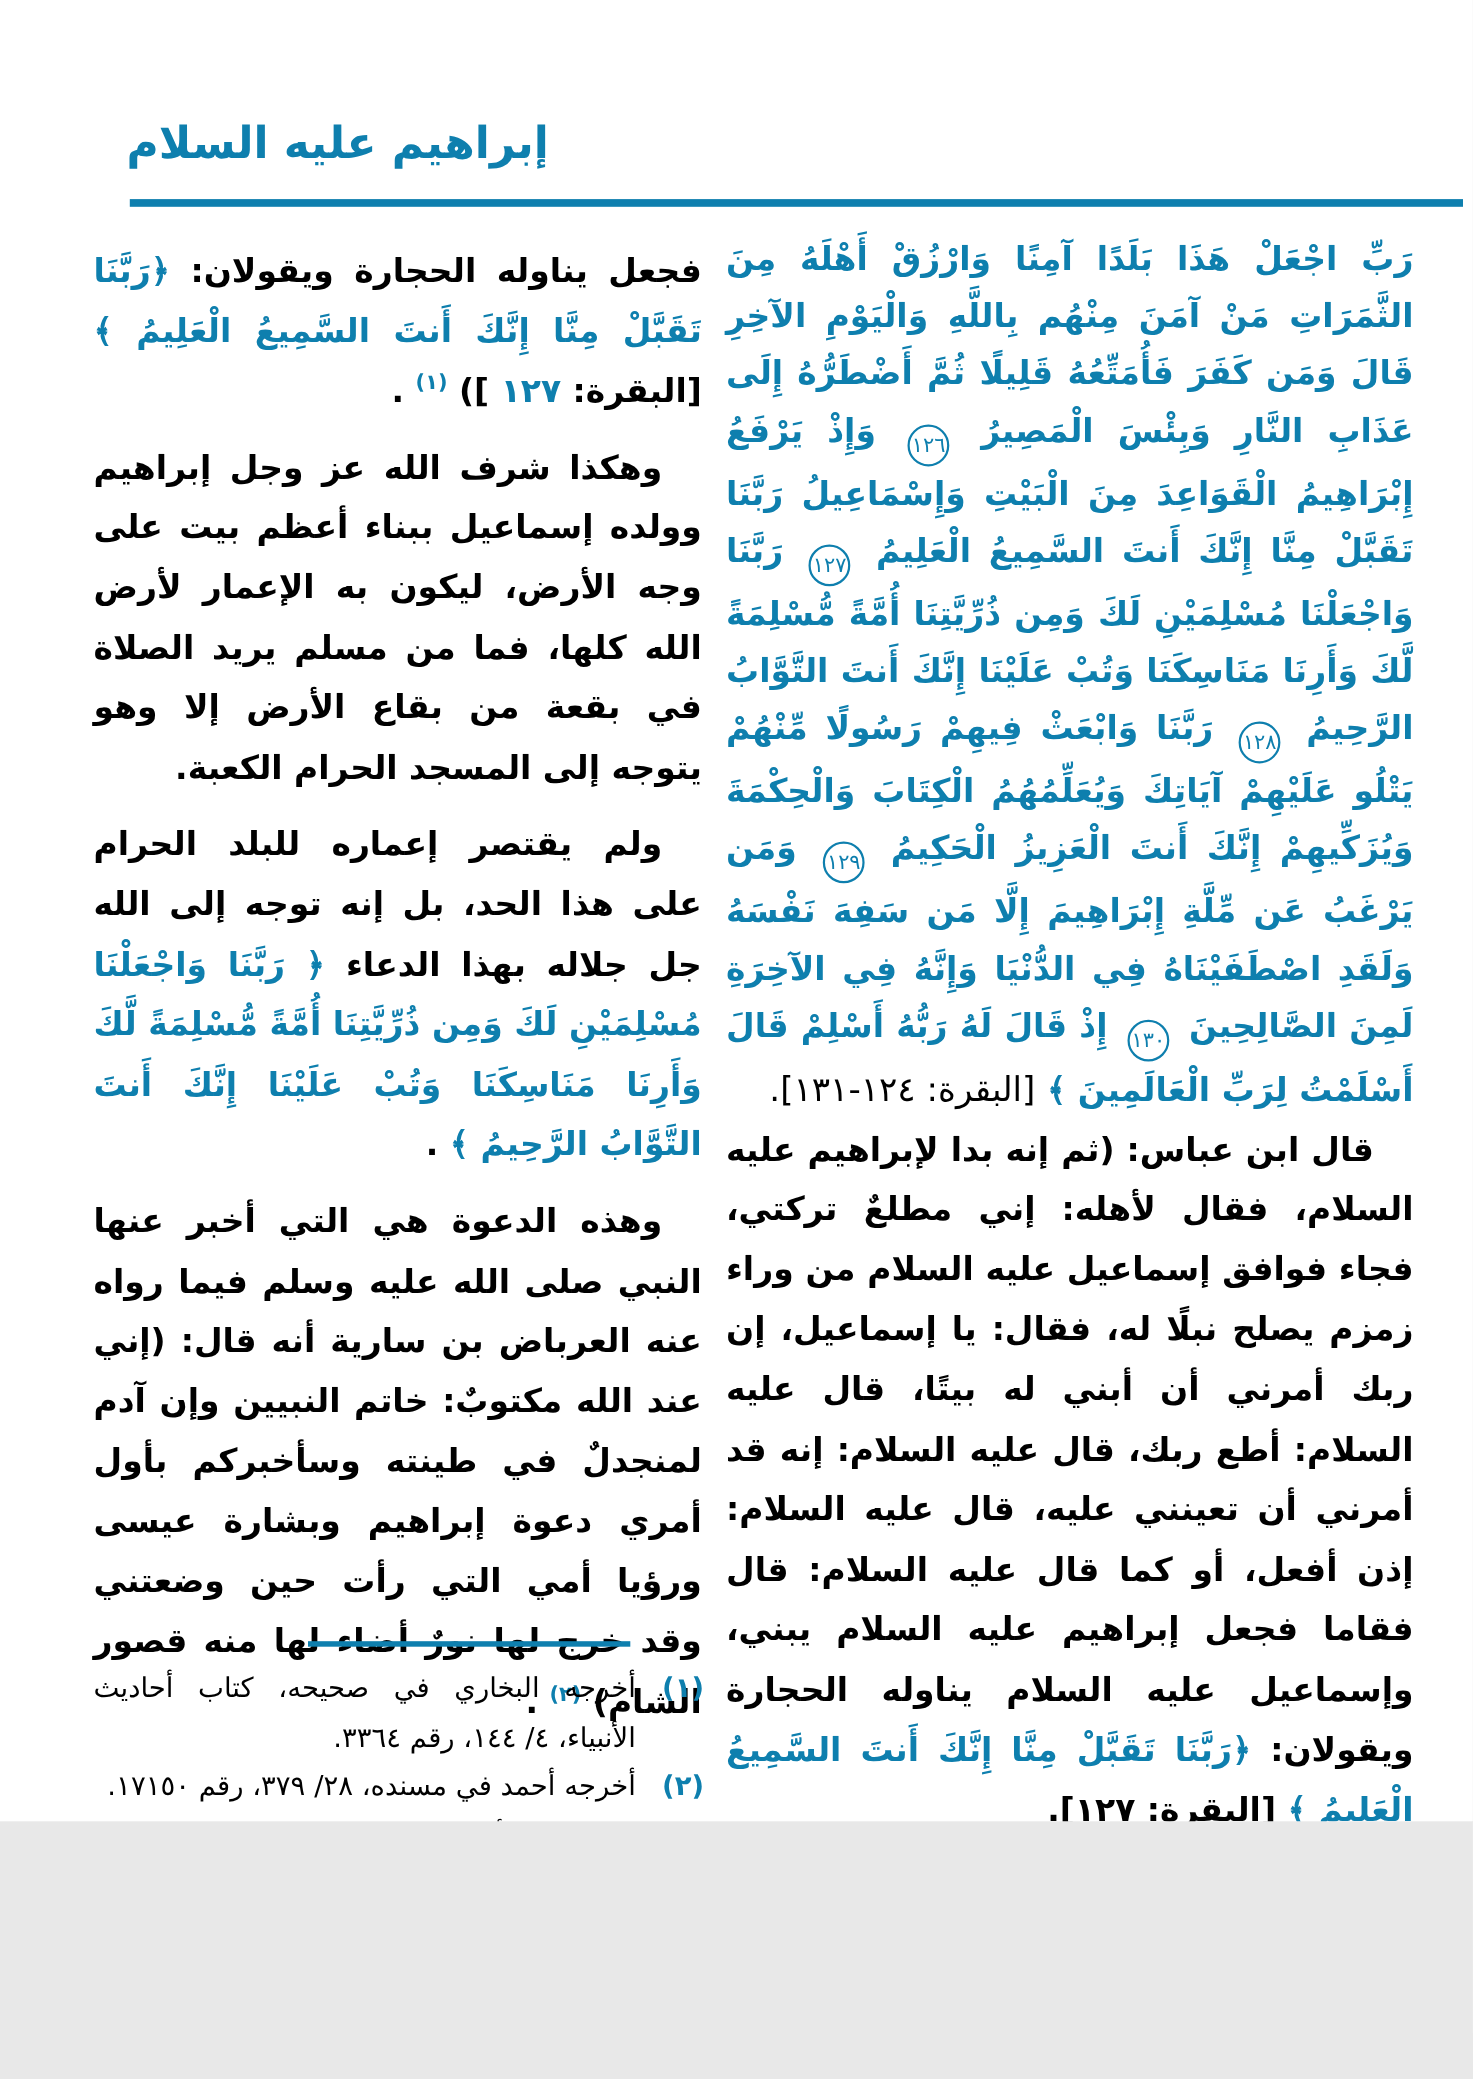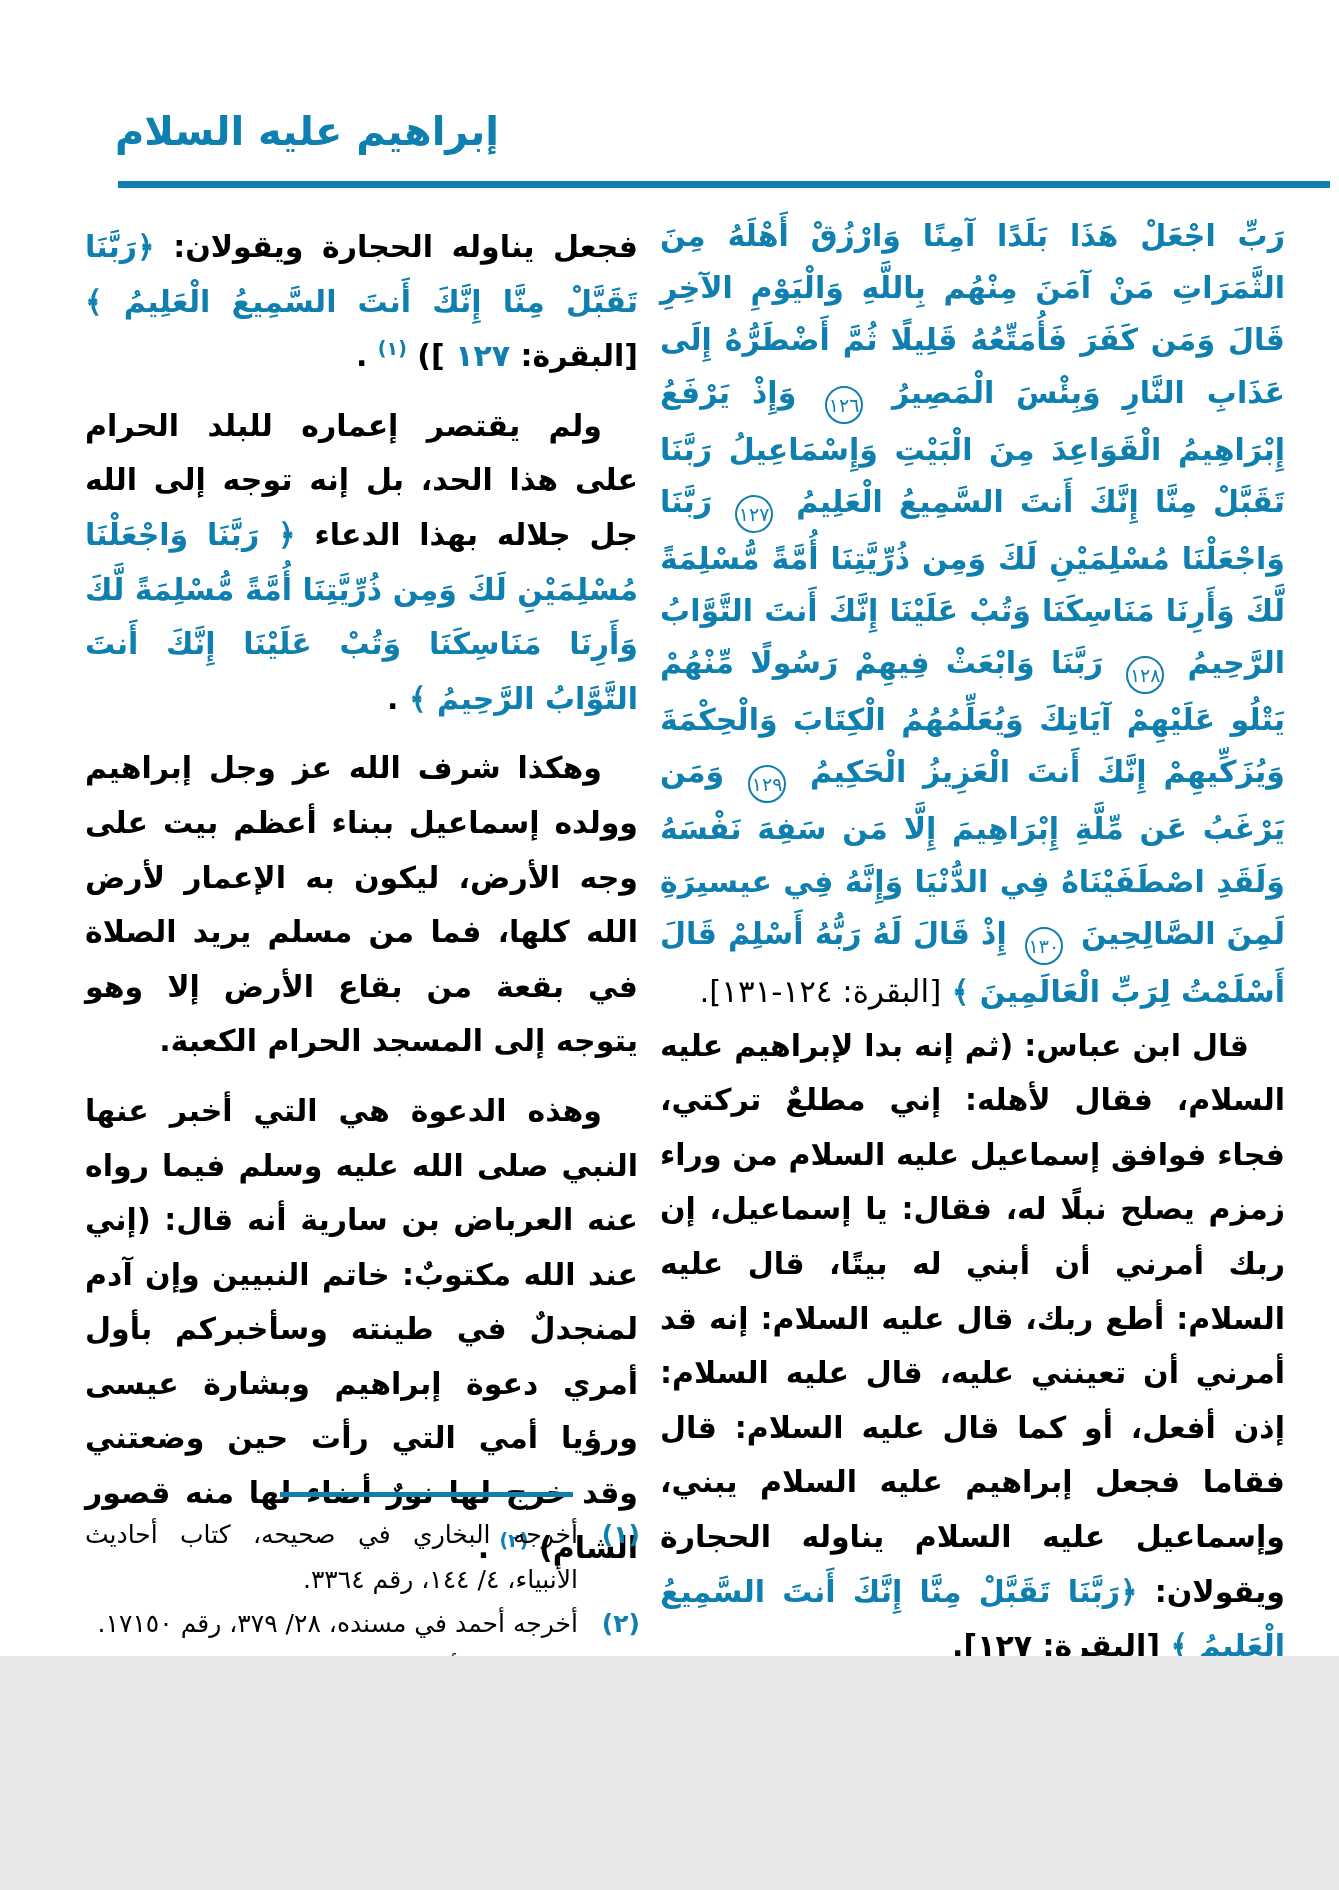--- a/index.html
+++ b/index.html
@@ -125,21 +125,21 @@
     <div class="col-right">
       <p class="quran-block">
         <span>رَبِّ اجْعَلْ هَذَا بَلَدًا آمِنًا وَارْزُقْ أَهْلَهُ مِنَ الثَّمَرَاتِ مَنْ آمَنَ مِنْهُم بِاللَّهِ وَالْيَوْمِ الآخِرِ قَالَ وَمَن كَفَرَ فَأُمَتِّعُهُ قَلِيلًا ثُمَّ أَضْطَرُّهُ إِلَى عَذَابِ النَّارِ وَبِئْسَ الْمَصِيرُ</span>
         <span class="ayah-badge">١٢٦</span>
         <span>وَإِذْ يَرْفَعُ إِبْرَاهِيمُ الْقَوَاعِدَ مِنَ الْبَيْتِ وَإِسْمَاعِيلُ رَبَّنَا تَقَبَّلْ مِنَّا إِنَّكَ أَنتَ السَّمِيعُ الْعَلِيمُ</span>
         <span class="ayah-badge">١٢٧</span>
         <span>رَبَّنَا وَاجْعَلْنَا مُسْلِمَيْنِ لَكَ وَمِن ذُرِّيَّتِنَا أُمَّةً مُّسْلِمَةً لَّكَ وَأَرِنَا مَنَاسِكَنَا وَتُبْ عَلَيْنَا إِنَّكَ أَنتَ التَّوَّابُ الرَّحِيمُ</span>
         <span class="ayah-badge">١٢٨</span>
         <span>رَبَّنَا وَابْعَثْ فِيهِمْ رَسُولًا مِّنْهُمْ يَتْلُو عَلَيْهِمْ آيَاتِكَ وَيُعَلِّمُهُمُ الْكِتَابَ وَالْحِكْمَةَ وَيُزَكِّيهِمْ إِنَّكَ أَنتَ الْعَزِيزُ الْحَكِيمُ</span>
         <span class="ayah-badge">١٢٩</span>
-        <span>وَمَن يَرْغَبُ عَن مِّلَّةِ إِبْرَاهِيمَ إِلَّا مَن سَفِهَ نَفْسَهُ وَلَقَدِ اصْطَفَيْنَاهُ فِي الدُّنْيَا وَإِنَّهُ فِي عيسىِرَةِ لَمِنَ الصَّالِحِينَ</span>
+        <span>وَمَن يَرْغَبُ عَن مِّلَّةِ إِبْرَاهِيمَ إِلَّا مَن سَفِهَ نَفْسَهُ وَلَقَدِ اصْطَفَيْنَاهُ فِي الدُّنْيَا وَإِنَّهُ فِي الآخِرَةِ لَمِنَ الصَّالِحِينَ</span>
         <span class="ayah-badge">١٣٠</span>
         <span>إِذْ قَالَ لَهُ رَبُّهُ أَسْلِمْ قَالَ أَسْلَمْتُ لِرَبِّ الْعَالَمِينَ</span>
         <span>﴾</span>
         <span class="ref"> [البقرة: ١٢٤-١٣١].</span>
       </p>
 
       <p class="body-par indent">
         <span>قال ابن عباس: (ثم إنه بدا لإبراهيم عليه السلام، فقال لأهله: إني مطلعٌ تركتي، فجاء فوافق إسماعيل عليه السلام من وراء زمزم يصلح نبلًا له، فقال: يا إسماعيل، إن ربك أمرني أن أبني له بيتًا، قال عليه السلام: أطع ربك، قال عليه السلام: إنه قد أمرني أن تعينني عليه، قال عليه السلام: إذن أفعل، أو كما قال عليه السلام: قال فقاما فجعل إبراهيم عليه السلام يبني، وإسماعيل عليه السلام يناوله الحجارة ويقولان: </span>
         <span class="inline-quran">﴿رَبَّنَا تَقَبَّلْ مِنَّا إِنَّكَ أَنتَ السَّمِيعُ الْعَلِيمُ ﴾</span>
         <span> [البقرة: ١٢٧].</span>
@@ -151,28 +151,28 @@
       <p class="body-par">
         <span>فجعل يناوله الحجارة ويقولان: </span>
         <span class="inline-quran">﴿رَبَّنَا تَقَبَّلْ مِنَّا إِنَّكَ أَنتَ السَّمِيعُ الْعَلِيمُ ﴾</span>
         <span> [البقرة: </span>
         <span class="inline-quran">١٢٧</span>
         <span>])</span>
         <span class="fn-sup">(١)</span>
         <span>.</span>
       </p>
 
+      <p class="body-par indent">وهكذا شرف الله عز وجل إبراهيم وولده إسماعيل ببناء أعظم بيت على وجه الأرض، ليكون به الإعمار لأرض الله كلها، فما من مسلم يريد الصلاة في بقعة من بقاع الأرض إلا وهو يتوجه إلى المسجد الحرام الكعبة.</p>
+
       <p class="body-par indent">
         <span>ولم يقتصر إعماره للبلد الحرام على هذا الحد، بل إنه توجه إلى الله جل جلاله بهذا الدعاء </span>
         <span class="inline-quran">﴿ رَبَّنَا وَاجْعَلْنَا مُسْلِمَيْنِ لَكَ وَمِن ذُرِّيَّتِنَا أُمَّةً مُّسْلِمَةً لَّكَ وَأَرِنَا مَنَاسِكَنَا وَتُبْ عَلَيْنَا إِنَّكَ أَنتَ التَّوَّابُ الرَّحِيمُ ﴾</span>
         <span>.</span>
       </p>
 
-      <p class="body-par indent">وهكذا شرف الله عز وجل إبراهيم وولده إسماعيل ببناء أعظم بيت على وجه الأرض، ليكون به الإعمار لأرض الله كلها، فما من مسلم يريد الصلاة في بقعة من بقاع الأرض إلا وهو يتوجه إلى المسجد الحرام الكعبة.</p>
-
       <p class="body-par indent">
         <span>وهذه الدعوة هي التي أخبر عنها النبي صلى الله عليه وسلم فيما رواه عنه العرباض بن سارية أنه قال: (إني عند الله مكتوبٌ: خاتم النبيين وإن آدم لمنجدلٌ في طينته وسأخبركم بأول أمري دعوة إبراهيم وبشارة عيسى ورؤيا أمي التي رأت حين وضعتني وقد خرج لها نورٌ أضاء لها منه قصور الشام)</span>
         <span class="fn-sup">(٢)</span>
         <span>.</span>
       </p>
     </div>
   </div>
 
   <div class="footnotes">
     <div class="fn-rule"></div>

